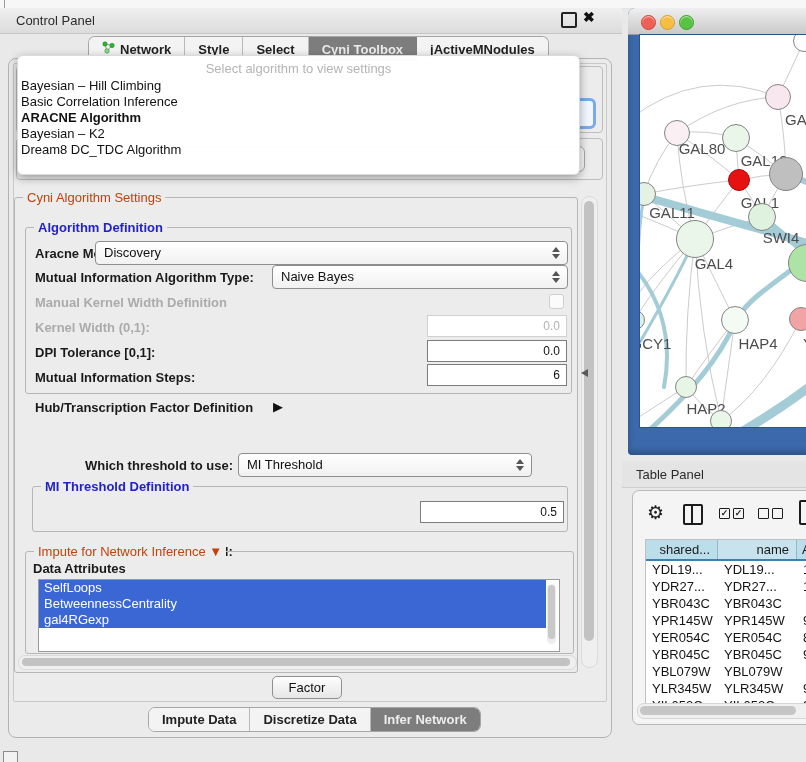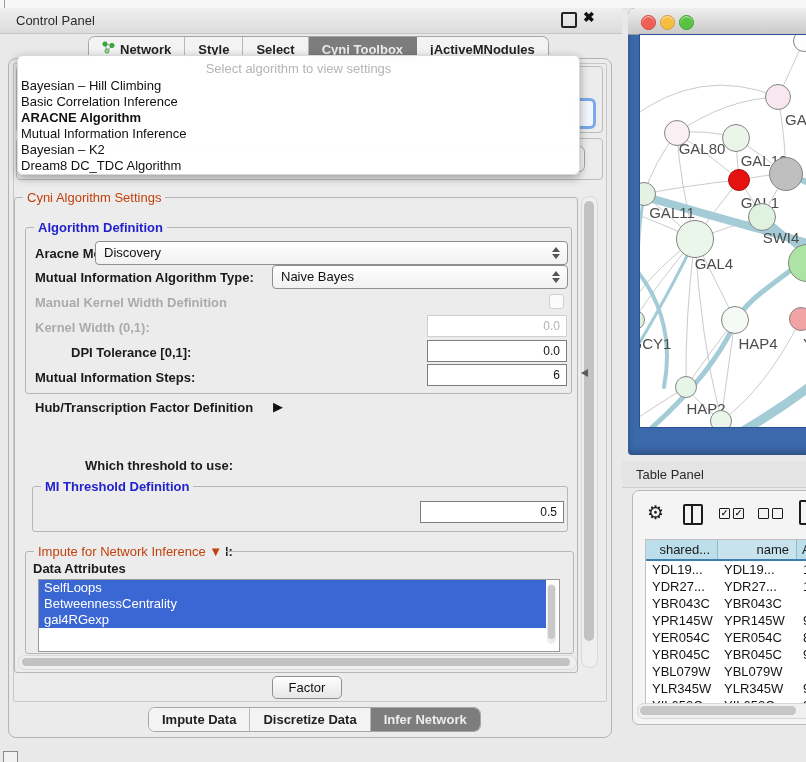--- a/index.html
+++ b/index.html
@@ -150,29 +150,33 @@
   </div>
   <div class="abs lbl" style="left:35px;top:270px;">Mutual Information Algorithm Type:</div>
   <div class="abs combo" style="left:272px;top:265px;width:286px;">
     <span>Naive Bayes</span>
     <span class="spin"></span>
   </div>
   <div class="abs lbl dis" style="left:35px;top:295px;">Manual Kernel Width Definition</div>
   <div class="abs cbx" style="left:549px;top:294px;"></div>
   <div class="abs lbl dis" style="left:35px;top:320px;">Kernel Width (0,1):</div>
   <div class="abs field dis" style="left:427px;top:315px;width:132px;">0.0</div>
-  <div class="abs lbl" style="left:35px;top:345px;margin-left:36px;">DPI Tolerance [0,1]:</div>
+  <div class="abs lbl" style="left:35px;top:345px;">DPI Tolerance [0,1]:</div>
   <div class="abs field" style="left:427px;top:340px;width:132px;">0.0</div>
   <div class="abs lbl" style="left:35px;top:370px;">Mutual Information Steps:</div>
   <div class="abs field" style="left:427px;top:364px;width:132px;">6</div>
 
   <div class="abs lbl" style="left:35px;top:400px;">Hub/Transcription Factor Definition</div>
   <div class="abs arrow-right" style="left:273px;top:399px;">▶</div>
 
   <div class="abs lbl" style="left:85px;top:458px;">Which threshold to use:</div>
+  <div class="abs combo" style="left:238px;top:453px;width:284px;">
+    <span>MI Threshold</span>
+    <span class="spin"></span>
+  </div>
   <div class="abs gbox" style="left:32px;top:486px;width:534px;height:44px;">
     <span class="legend blue">MI Threshold Definition</span>
   </div>
   <div class="abs lbl" style="left:45px;top:506px;margin-top:38px;">Mutual Information Threshold:</div>
   <div class="abs field" style="left:420px;top:501px;width:136px;">0.5</div>
 
   <div class="abs gbox" style="left:25px;top:551px;width:547px;height:101px;">
     <span class="legend"><span>Impute for Network Inference</span> <span>▼</span></span>
   </div>
   <div class="abs lbl" style="left:33px;top:561px;">Data Attributes</div>
@@ -206,21 +210,20 @@
         <span>Infer Network</span>
       </div>
     </div>
 
   <div class="abs algo-popup">
     <div class="algo-placeholder">Select algorithm to view settings</div>
     <div id="algo-items">
         <div class="algo-item">Bayesian – Hill Climbing</div>
         <div class="algo-item">Basic Correlation Inference</div>
         <div class="algo-item bold">ARACNE Algorithm</div>
-        <div class="algo-item">Mutual Information Inference</div>
         <div class="algo-item">Bayesian – K2</div>
         <div class="algo-item">Dream8 DC_TDC Algorithm</div>
       </div>
   </div>
 
   <div class="abs net-window">
     <div class="net-titlebar">
       <span class="light red"></span>
       <span class="light yellow"></span>
       <span class="light green"></span>

